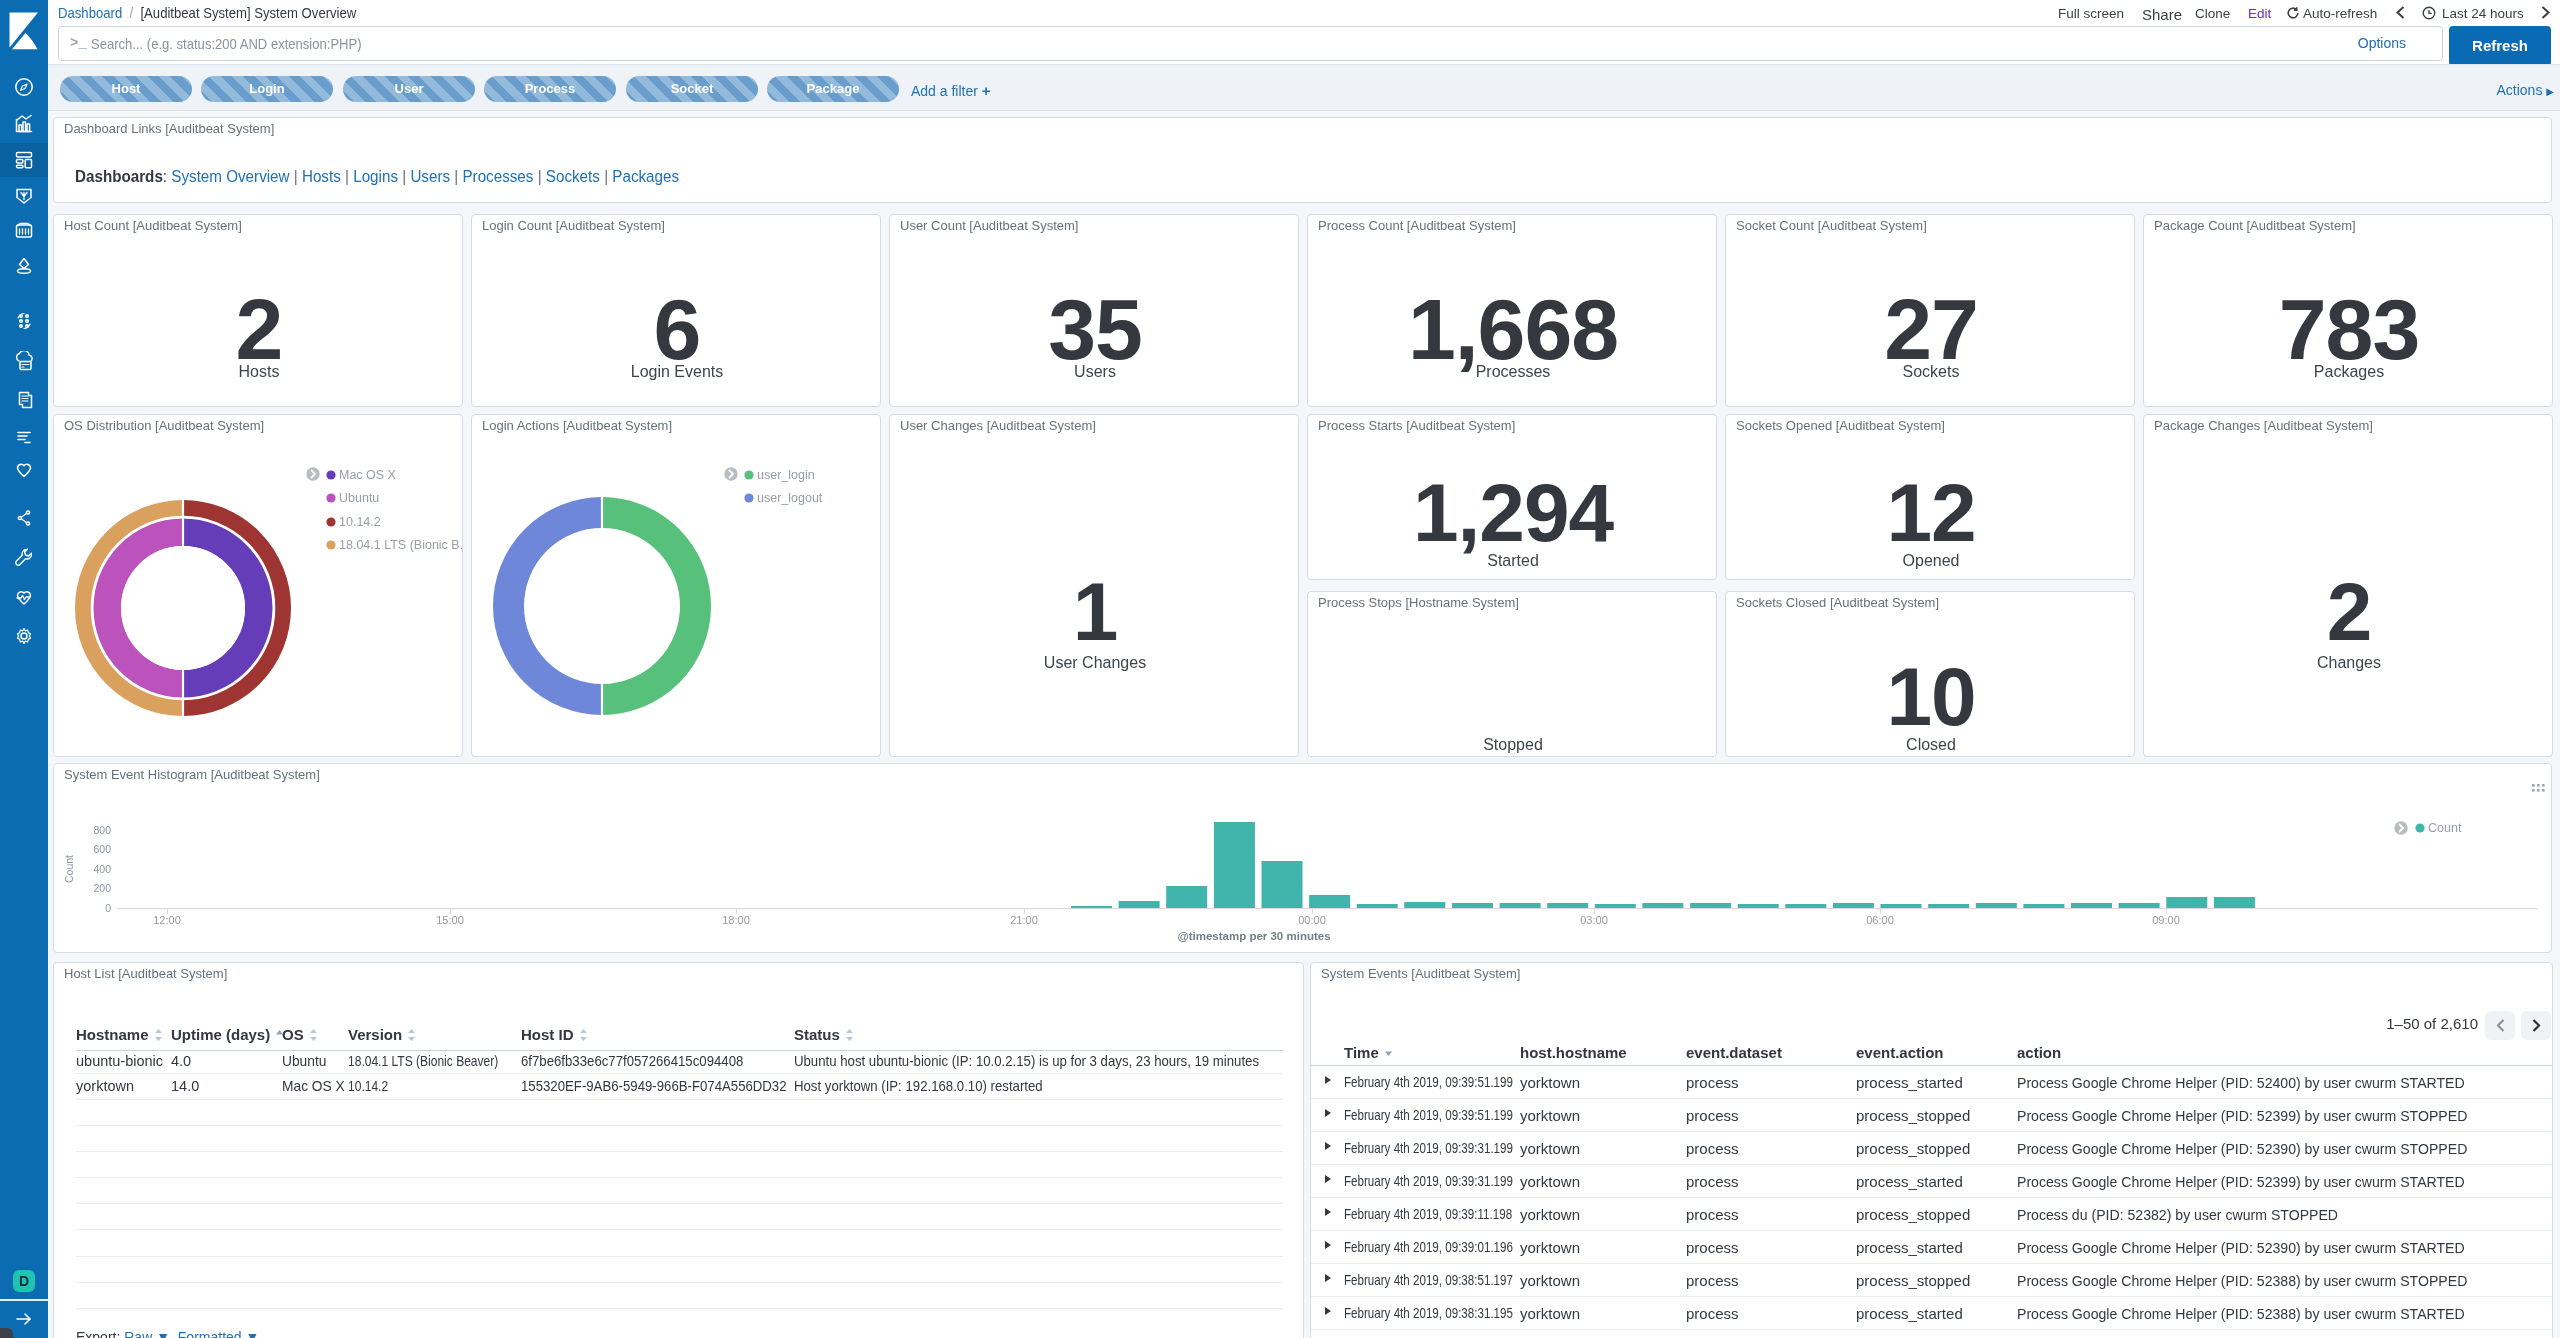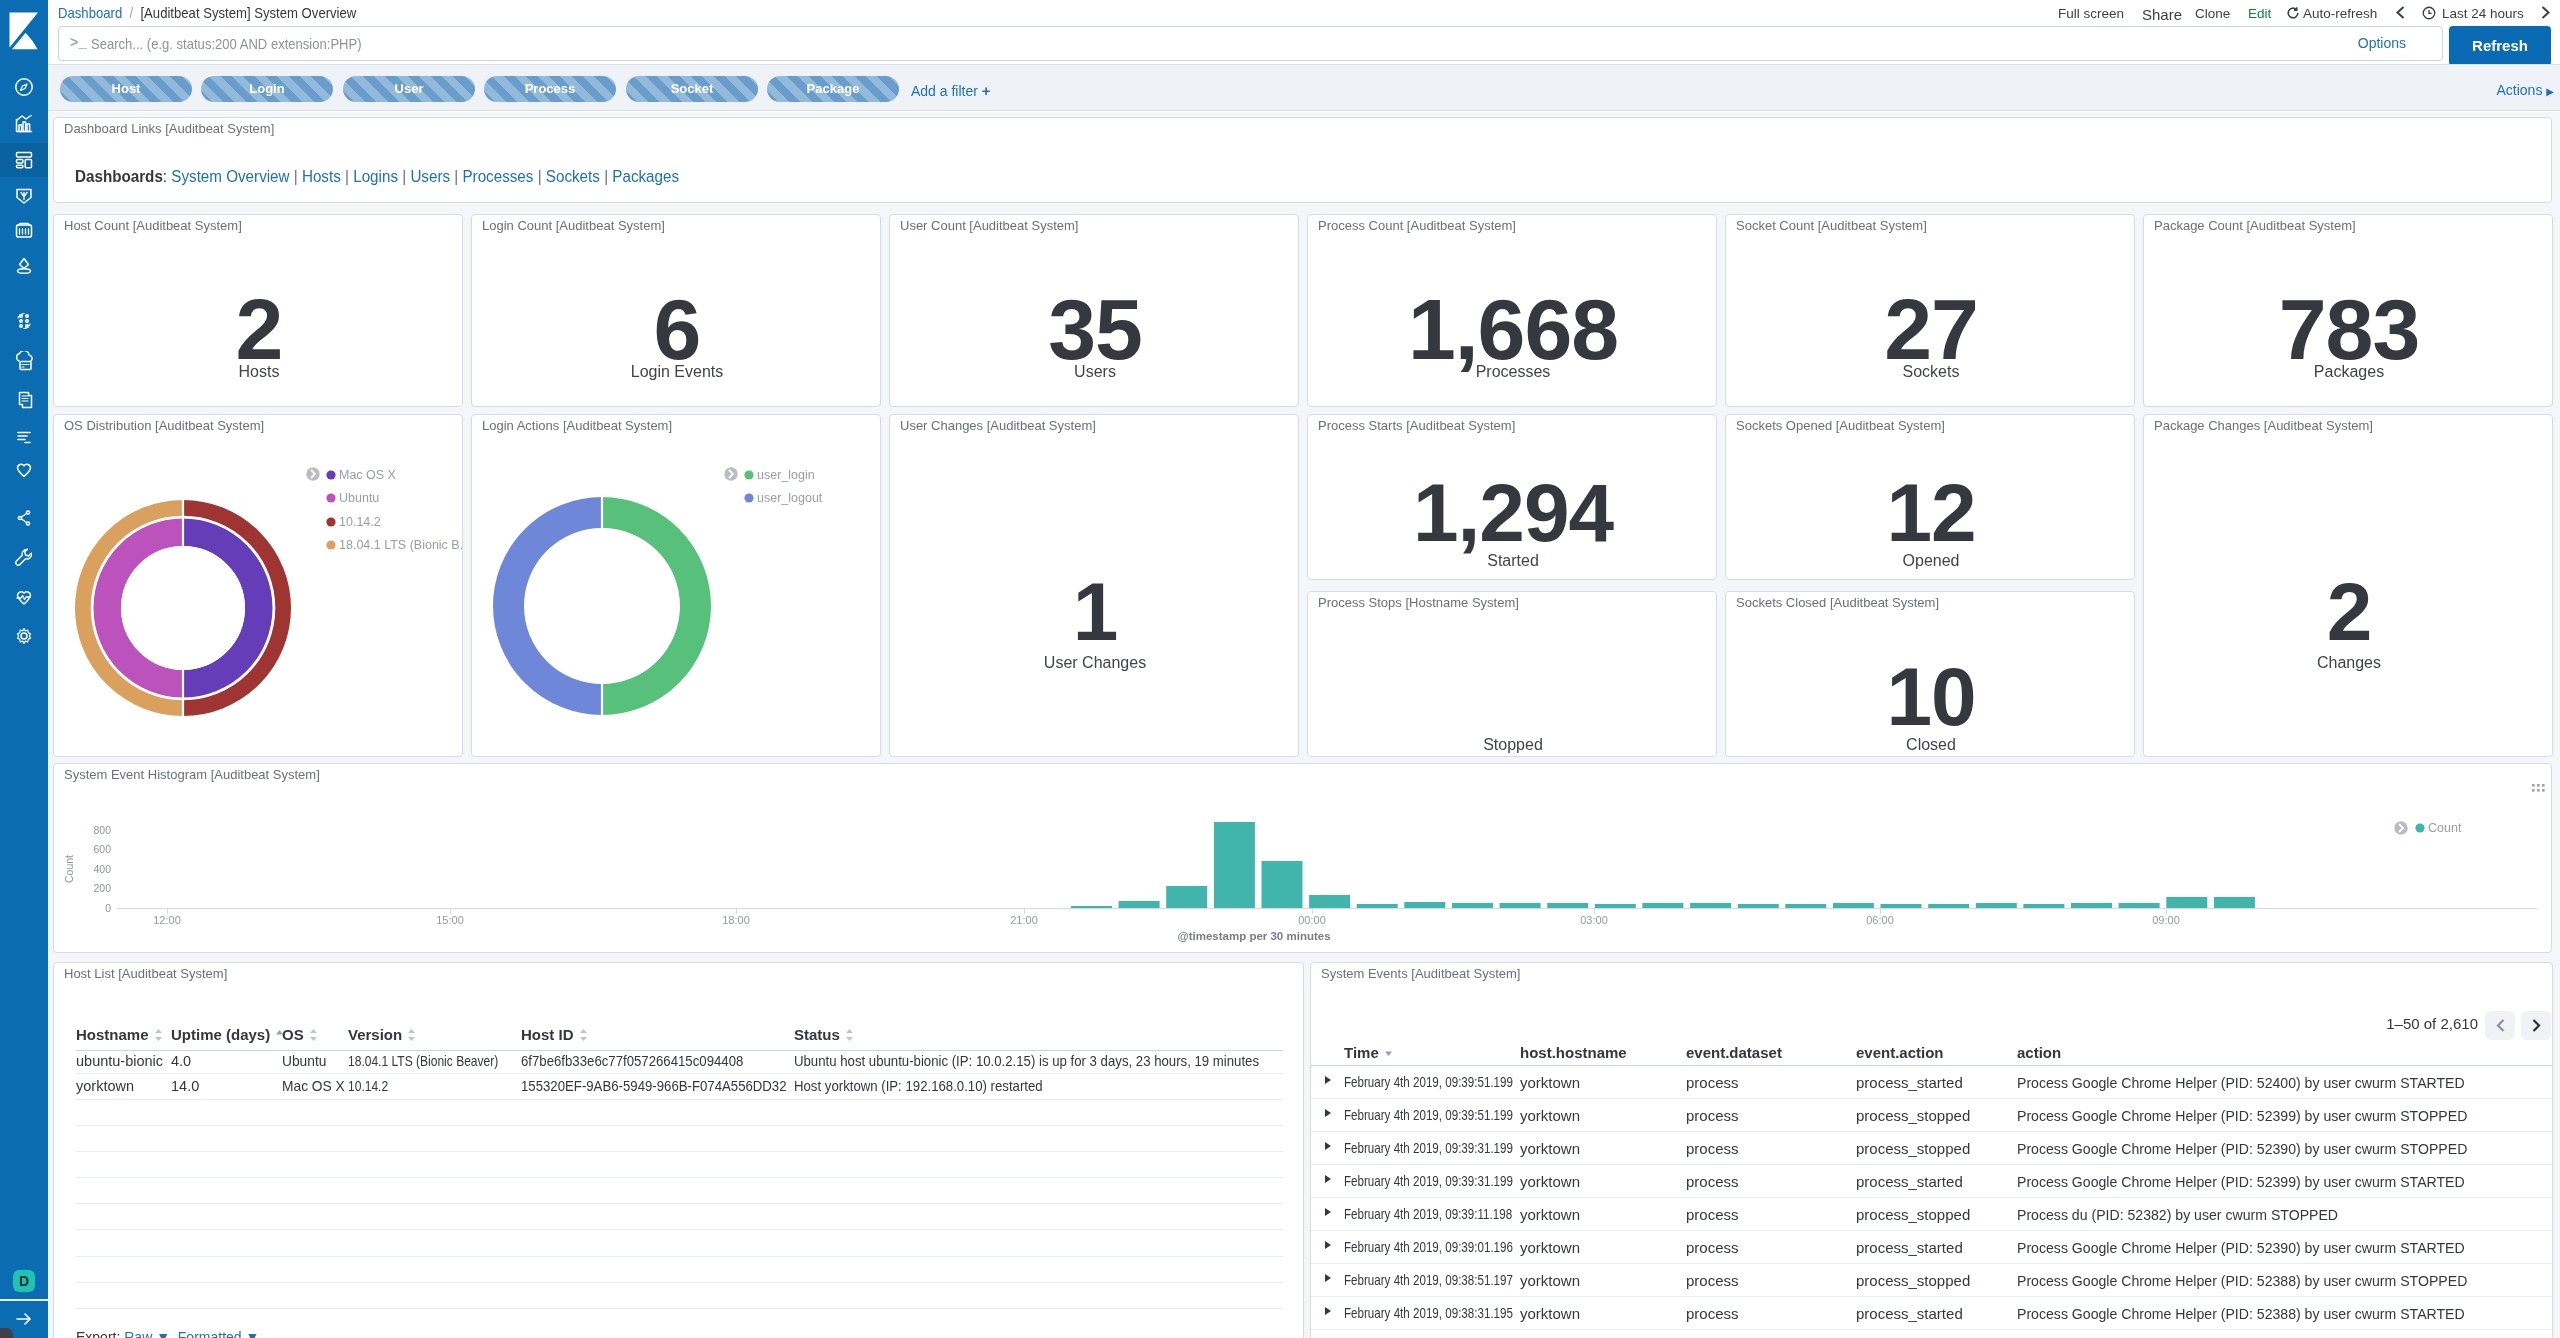--- a/index.html
+++ b/index.html
@@ -96,21 +96,21 @@
 <svg class="abs" style="left:15px;top:1311px;" width="18" height="16" viewBox="0 0 18 16" stroke="#fff" stroke-width="1.6" fill="none" stroke-linecap="round">
       <path d="M2 8 h13 M10 3 l5 5 -5 5"></path>
     </svg>
 </div>
 <div class="abs" style="left:0;top:1328px;width:13px;height:10px;background:#3d4149;border-top-right-radius:6px;"></div>
 <div class="abs" style="left:48px;top:0;width:2512px;height:64px;background:#fff;">
 <div class="abs" style="left:10px;top:5px;font-size:14.5px;color:#343741;transform:scaleX(0.905);transform-origin:0 0;white-space:nowrap;"><span style="color:#1f6fb5;">Dashboard</span><span style="color:#98a2b3;">&nbsp;&nbsp;/&nbsp;&nbsp;</span>[Auditbeat System] System Overview</div>
 <span class="abs" style="left:2010px;top:6px;font-size:13.5px;color:#3a3f46;white-space:nowrap;">Full screen</span>
 <span class="abs" style="left:2094px;top:6px;font-size:15px;color:#3a3f46;white-space:nowrap;">Share</span>
 <span class="abs" style="left:2147px;top:6px;font-size:13.5px;color:#3a3f46;white-space:nowrap;">Clone</span>
-<span class="abs" style="left:2200px;top:6px;font-size:13.5px;color:#15803d;white-space:nowrap;text-align:center;">Edit</span>
+<span class="abs" style="left:2200px;top:6px;font-size:13.5px;color:#6d28d9;white-space:nowrap;text-align:center;">Edit</span>
 <span class="abs" style="left:2255px;top:6px;font-size:13.5px;color:#3a3f46;white-space:nowrap;">Auto-refresh</span>
 <span class="abs" style="left:2394px;top:6px;font-size:13.5px;color:#3a3f46;white-space:nowrap;">Last 24 hours</span>
 <svg class="abs" style="left:2238px;top:6px;" width="14" height="14" viewBox="0 0 16 16" fill="none" stroke="#3a3f46" stroke-width="1.8">
       <path d="M13.5 8 a5.5 5.5 0 1 1-1.6-3.9 M12.3 1.5 v3.2 h-3.2"></path>
     </svg>
 <svg class="abs" style="left:2348px;top:6px;" width="9" height="13" viewBox="0 0 9 13" fill="none" stroke="#3a3f46" stroke-width="2">
       <path d="M7.5 1 L1.5 6.5 l6 5.5"></path>
     </svg>
 <svg class="abs" style="left:2374px;top:5.5px;" width="14" height="14" viewBox="0 0 16 16" fill="none" stroke="#3a3f46" stroke-width="1.5">
       <circle cx="8" cy="8" r="6.6"></circle>

